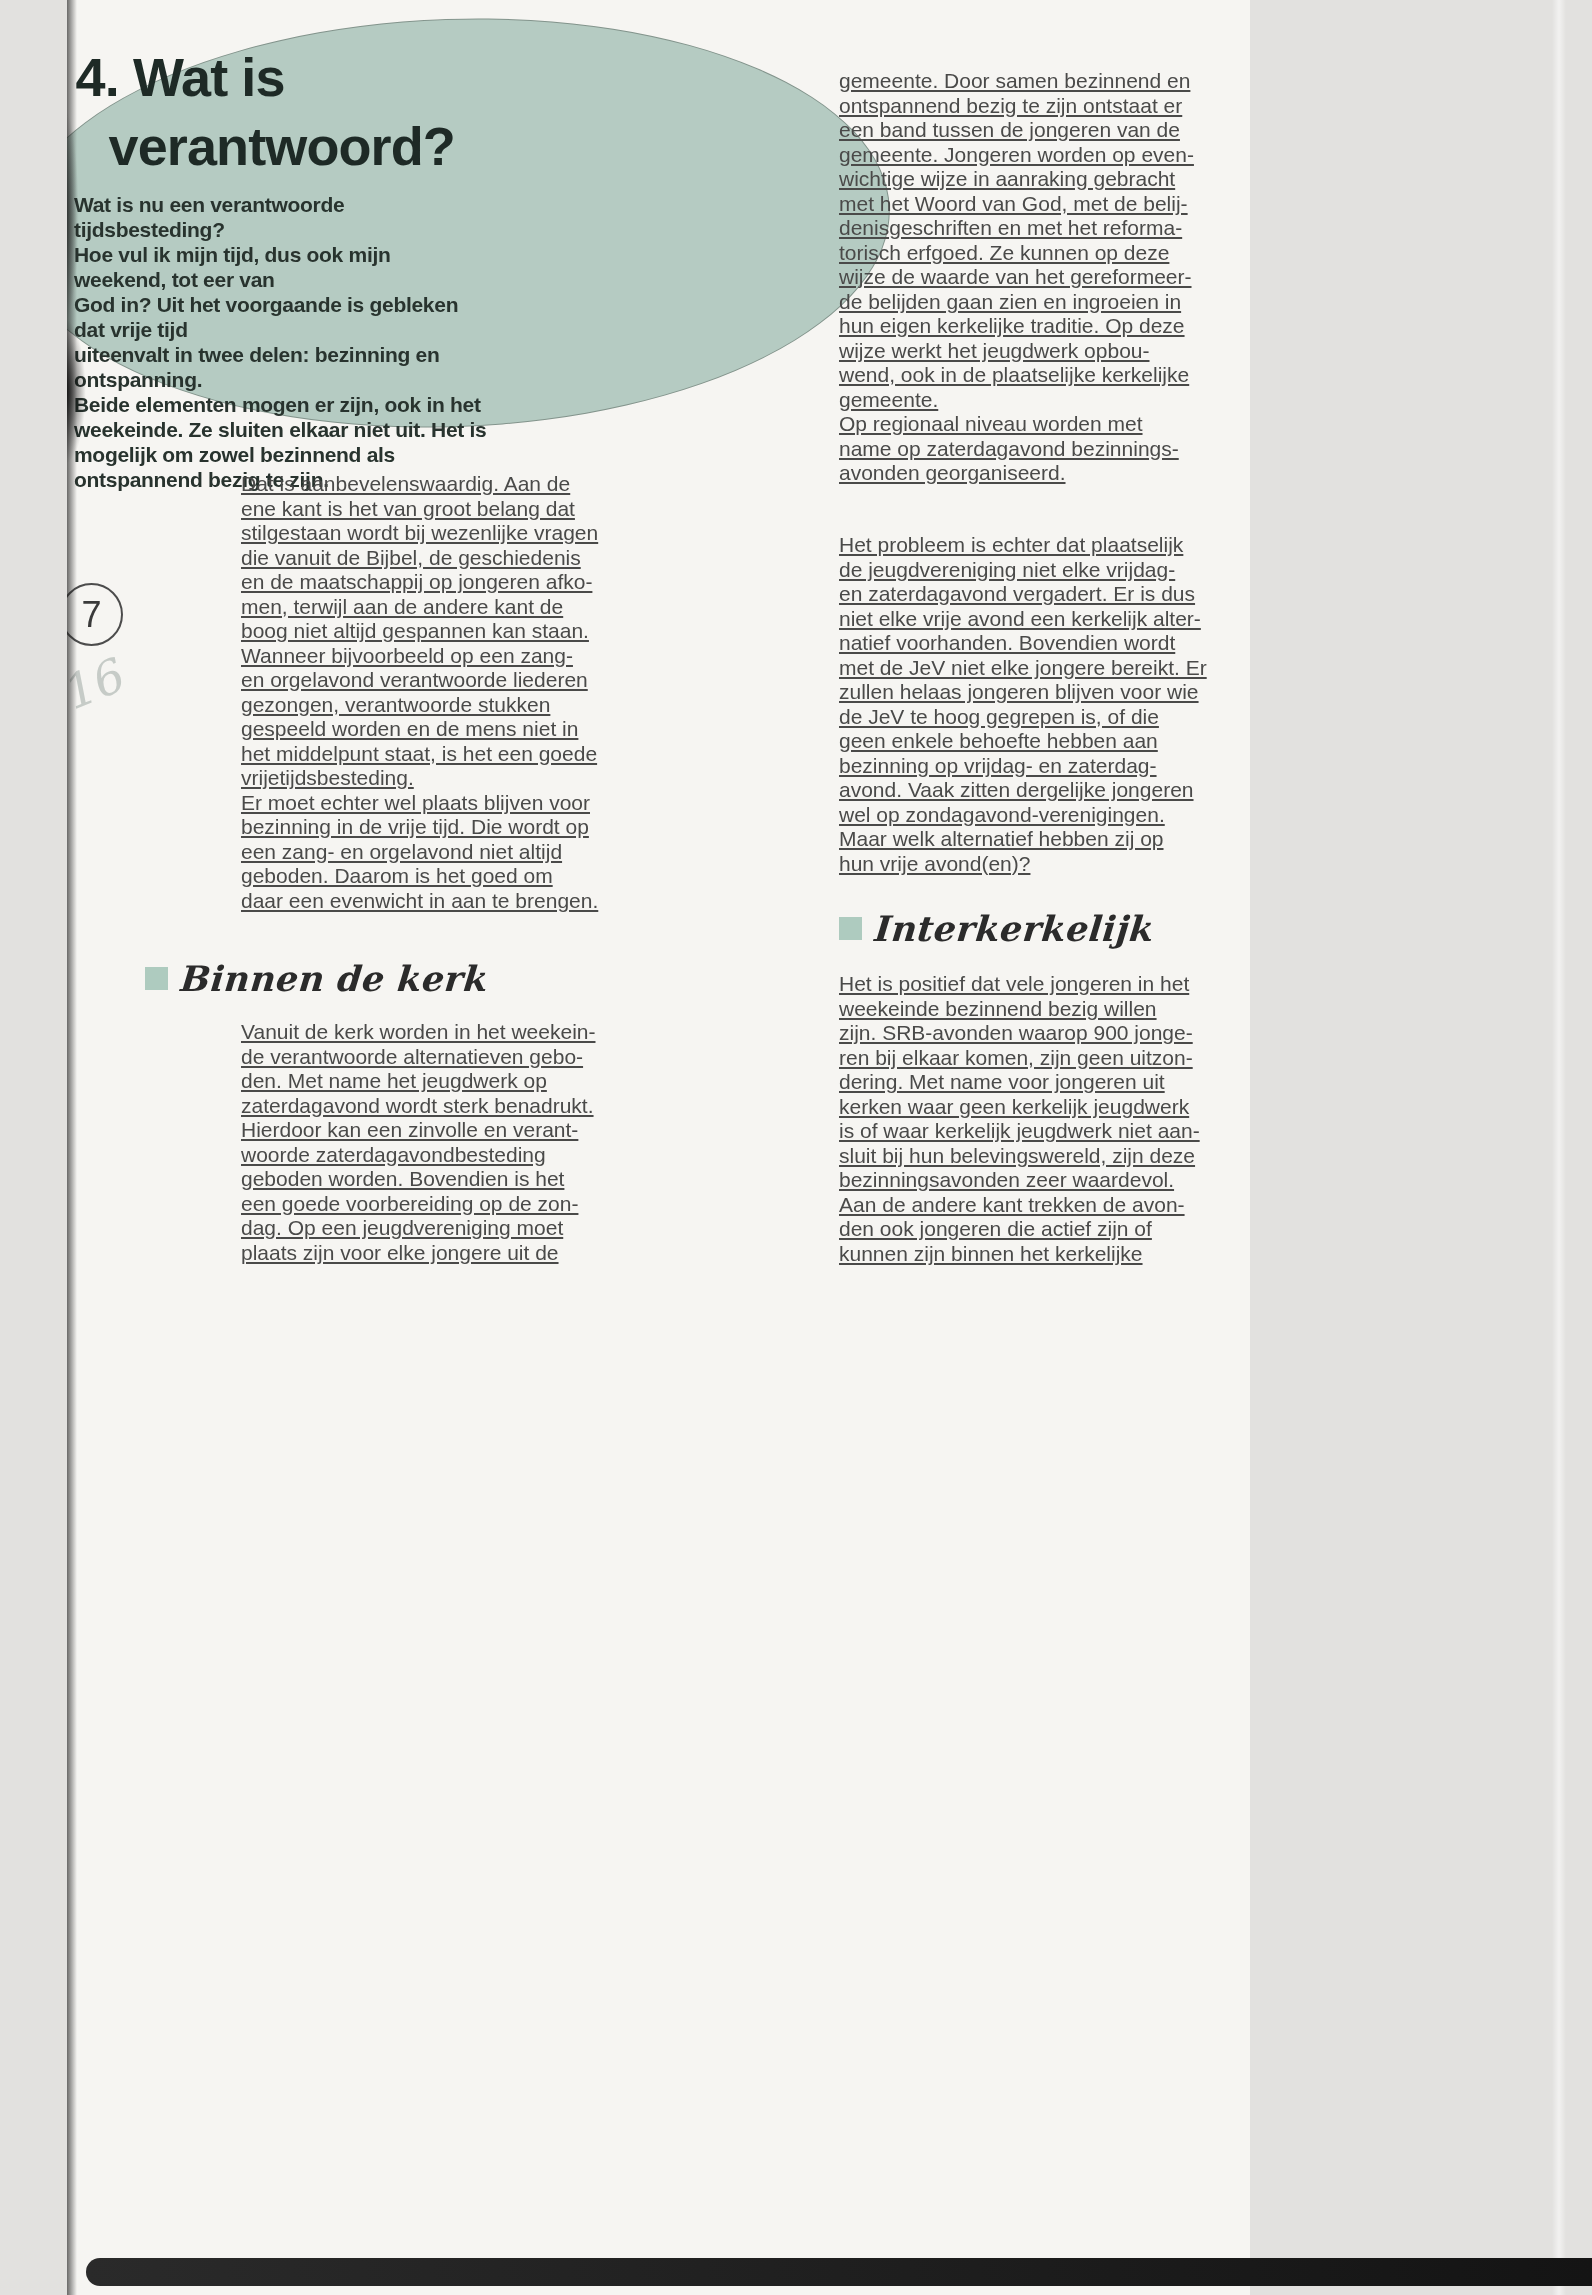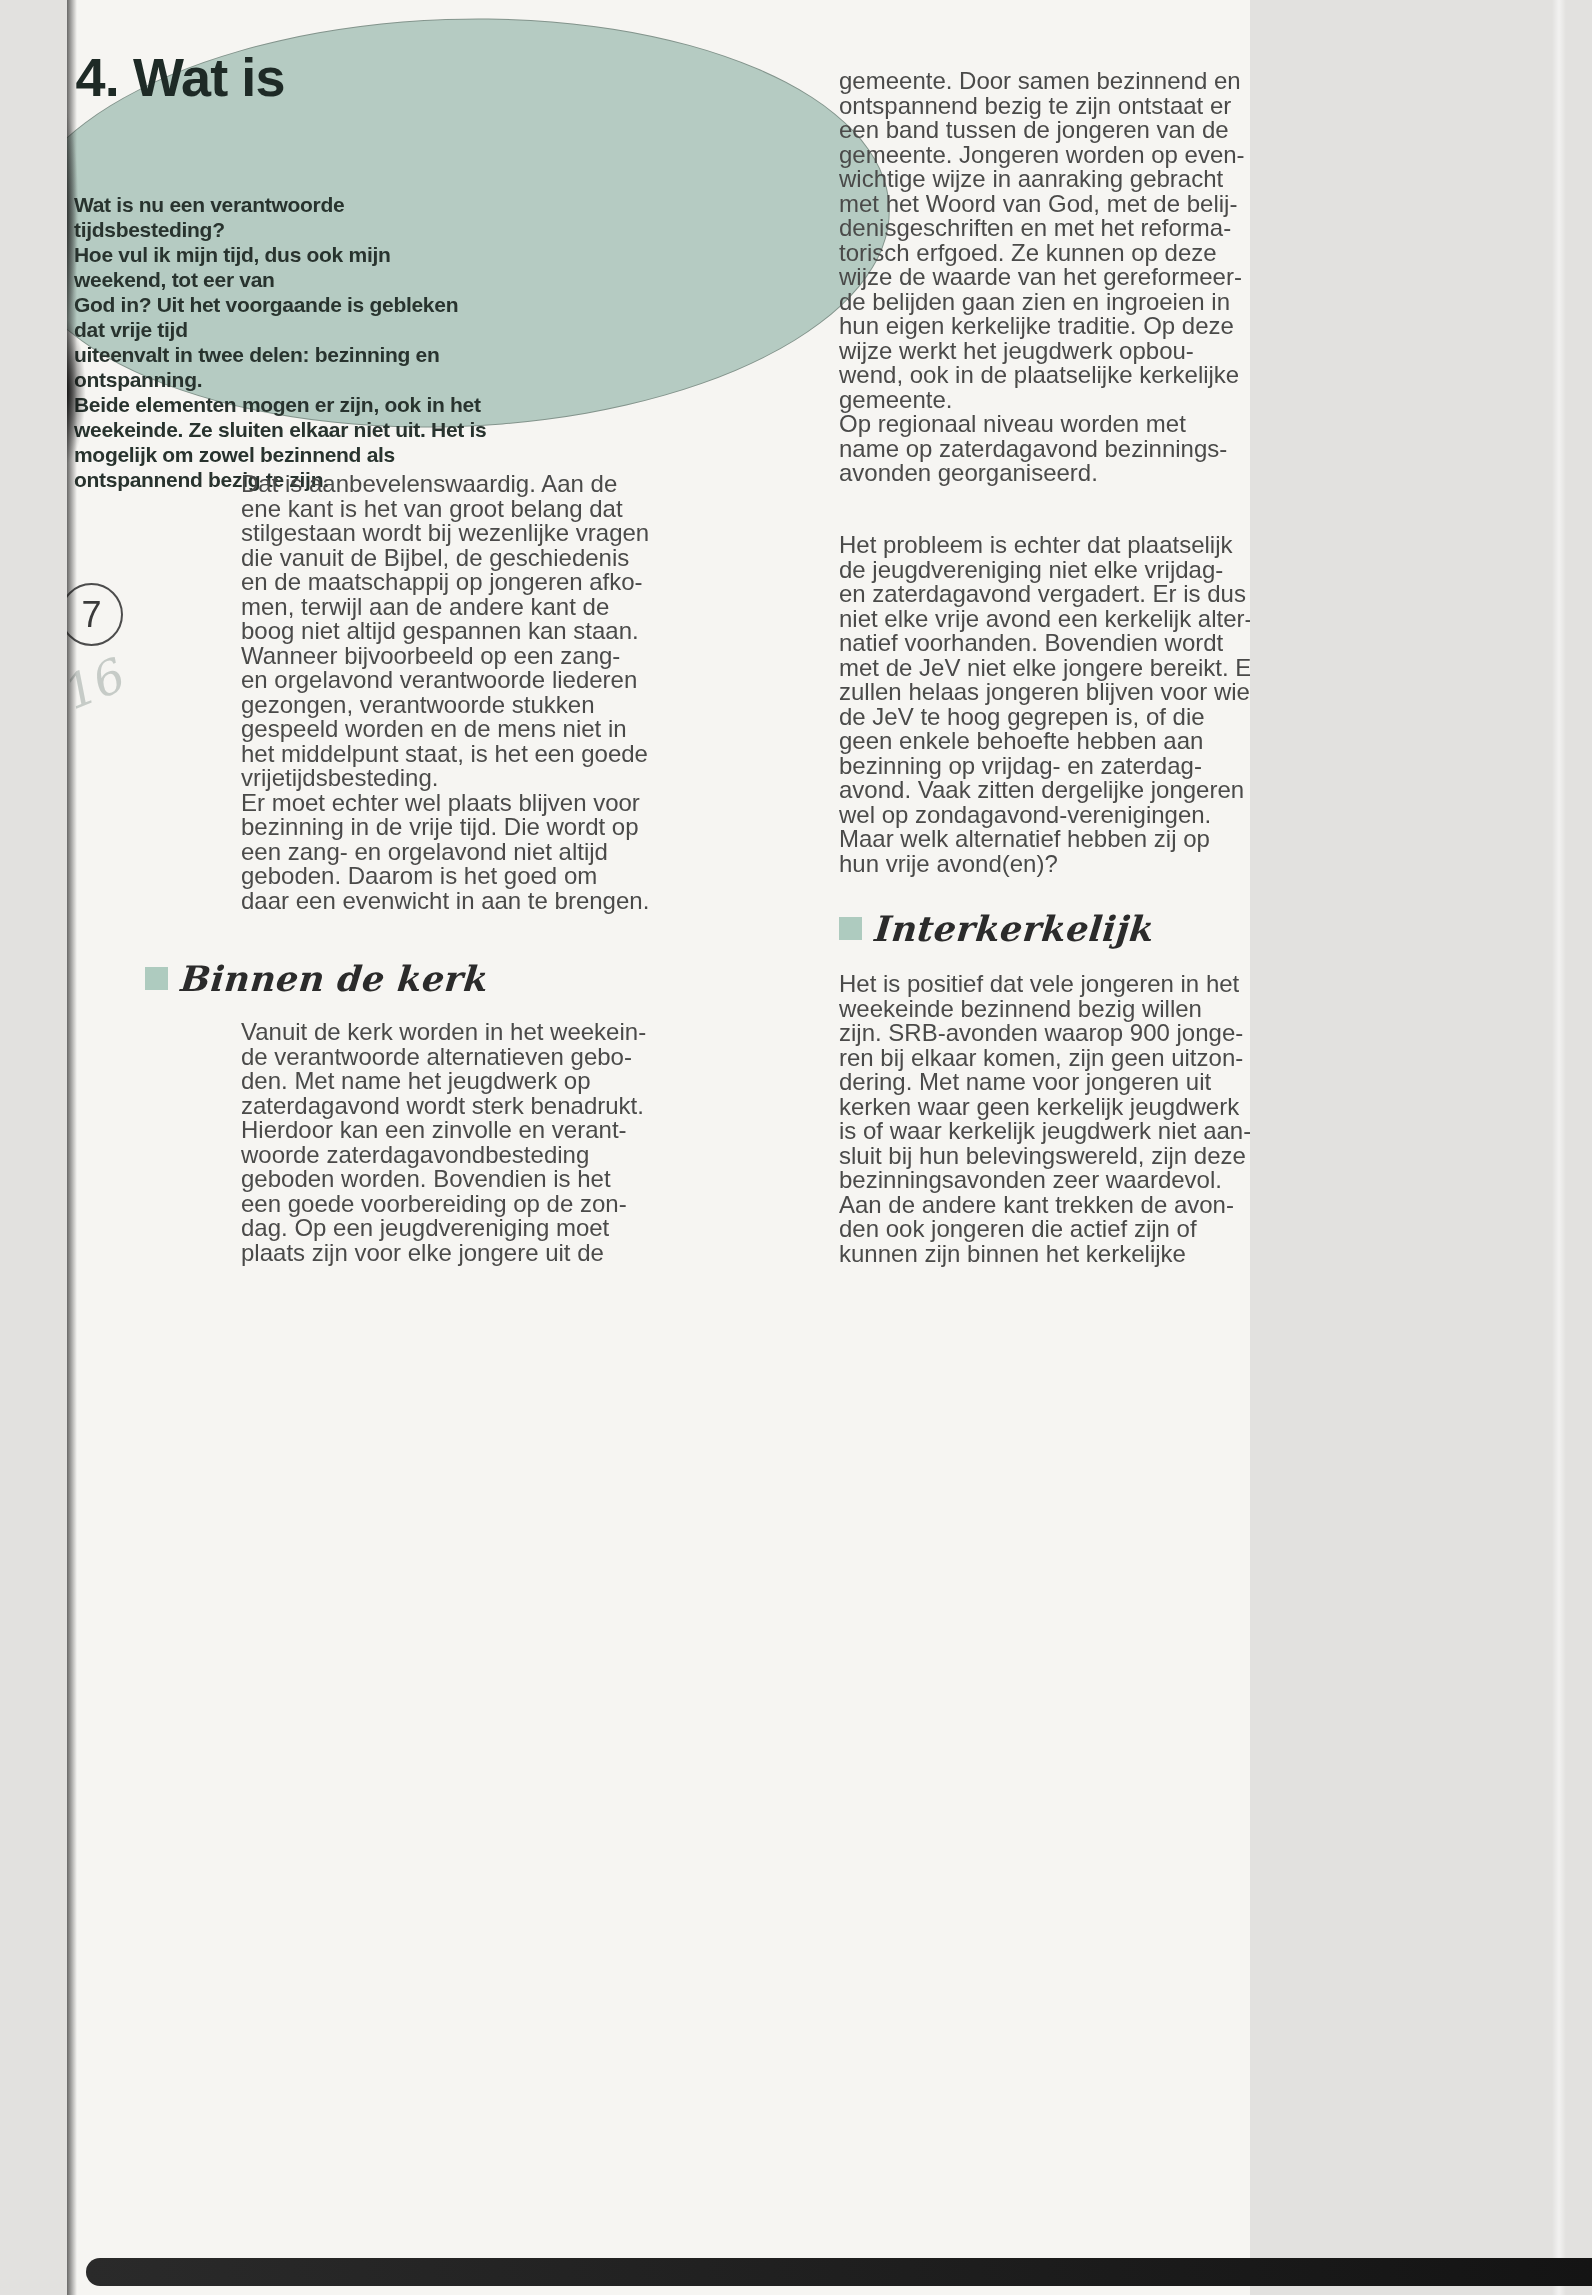--- a/index.html
+++ b/index.html
@@ -73,23 +73,24 @@
   }
   .watermark {
     position:absolute; left:-1.7px; top:656px;
     font-size:47px; font-style:italic; font-family:"DejaVu Serif", serif;
     color:rgba(140,152,146,0.45);
     transform:rotate(-22deg);
   }
   
   .para {
     position:absolute;
-    font-size:24px; line-height:24.5px;
+    font-size:21px; line-height:24.5px;
     color:#4a4a49;
     white-space:pre-line;
+    text-decoration:underline;
   }
   .lp1 { left:174px; top:472px;  width:570px; }
   .lp2 { left:174px; top:1020px; width:570px; }
   .rp1 { left:772px; top:69px;   width:570px; }
   .rp2 { left:772px; top:533px;  width:570px; }
   .rp3 { left:772px; top:972px; width:570px; }
   
   .section-heading {
     position:absolute;
     display:flex; align-items:center;
@@ -113,20 +114,21 @@
 </style>
 </head>
 <body>
 
 <div class="page">
 
   <div class="oval"></div>
 
   <div class="title-block">
     <div class="title-line1">4. Wat is</div>
+    <div class="title-line2">verantwoord?</div>
   </div>
 
   <div class="intro">Wat is nu een verantwoorde tijdsbesteding?
 Hoe vul ik mijn tijd, dus ook mijn weekend, tot eer van
 God in? Uit het voorgaande is gebleken dat vrije tijd
 uiteenvalt in twee delen: bezinning en ontspanning.
 Beide elementen mogen er zijn, ook in het
 weekeinde. Ze sluiten elkaar niet uit.  Het is
 mogelijk om zowel bezinnend als
 ontspannend bezig te zijn.</div>

